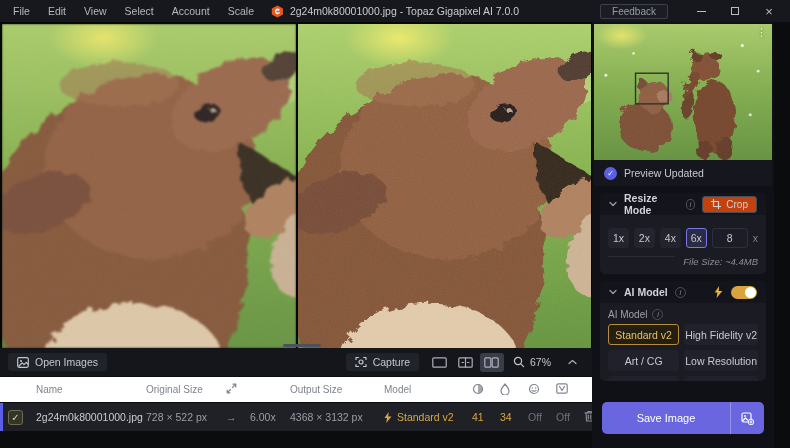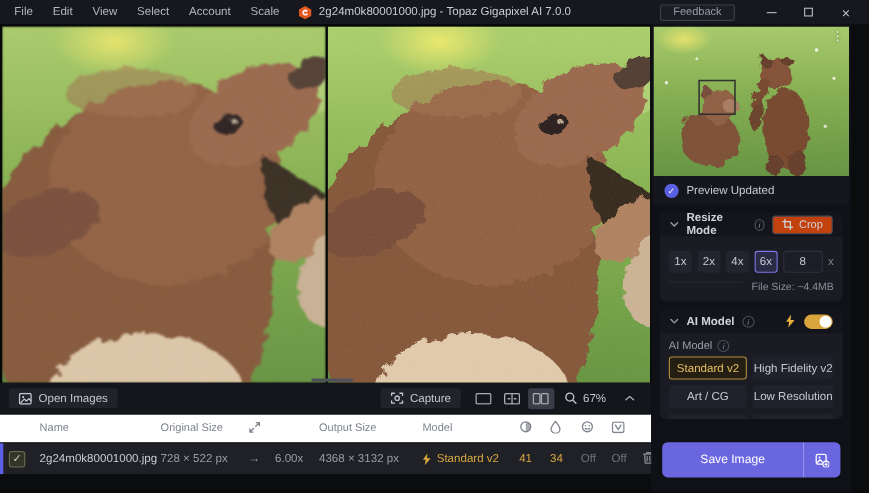--- a/index.html
+++ b/index.html
@@ -69,21 +69,21 @@
   .crop-btn { margin-left:auto; display:flex; align-items:center; gap:5px; border:1px solid #484b58; border-radius:3px; padding:2px 8px; font-size:10px; font-weight:400; color:#d0d3d9; background:#c2410c; }
   .sec-body { padding:6px 8px 7px; }
   .mode-row { display:flex; gap:6px; }
   .mode-btn { flex:1; height:22px; background:#20212a; border:1px solid #20212a; border-radius:3px; color:#c6c9d0; font-size:10.5px; display:flex; align-items:center; justify-content:center; }
   .mode-btn.selected { background:#262740; border-color:#7b77e9; }
   .factor-row { display:flex; gap:5px; margin-top:7px; align-items:center; }
   .factor-btn { width:27px; height:20px; background:#23242d; border:1px solid #23242d; border-radius:3px; color:#c6c9d0; font-size:10.5px; display:flex; align-items:center; justify-content:center; }
   .factor-btn.selected { background:#2a2b44; border-color:#7b77e9; }
   .custom-input { width:36px; height:20px; background:#1c1d26; border:1px solid #2e303b; border-radius:3px; color:#c6c9d0; font-size:10.5px; text-align:center; font-family:"Liberation Sans",sans-serif; }
   .x-suffix { color:#7e838d; font-size:10.5px; }
-  .filesize-row { margin-top:8px; display:flex; gap:8px; }
+  .filesize-row { margin-top:8px; display:flex; gap:8px;font-style:italic; }
   .fs-line { flex:1; height:1px; background:#2a2c35; }
   .fs-text { font-size:9.5px; color:#8a8f98; white-space:nowrap; }
 
   .ai-section { height:100px; }
   .ai-right { margin-left:auto; display:flex; align-items:center; gap:8px; }
   .toggle { width:26px; height:13px; border-radius:7px; background:#d9a43c; position:relative; }
   .toggle-knob { position:absolute; right:1px; top:1px; width:11px; height:11px; border-radius:50%; background:#fff; }
   .ai-label-row { display:flex; align-items:center; gap:5px; font-size:10px; color:#9ba0a9; margin-bottom:4px; }
   .model-grid { display:grid; grid-template-columns:1fr 1fr; gap:5px; }
   .model-btn { height:21px; background:#20212a; border:1px solid #20212a; border-radius:3px; color:#c6c9d0; font-size:10.5px; display:flex; align-items:center; justify-content:center; white-space:nowrap; }

